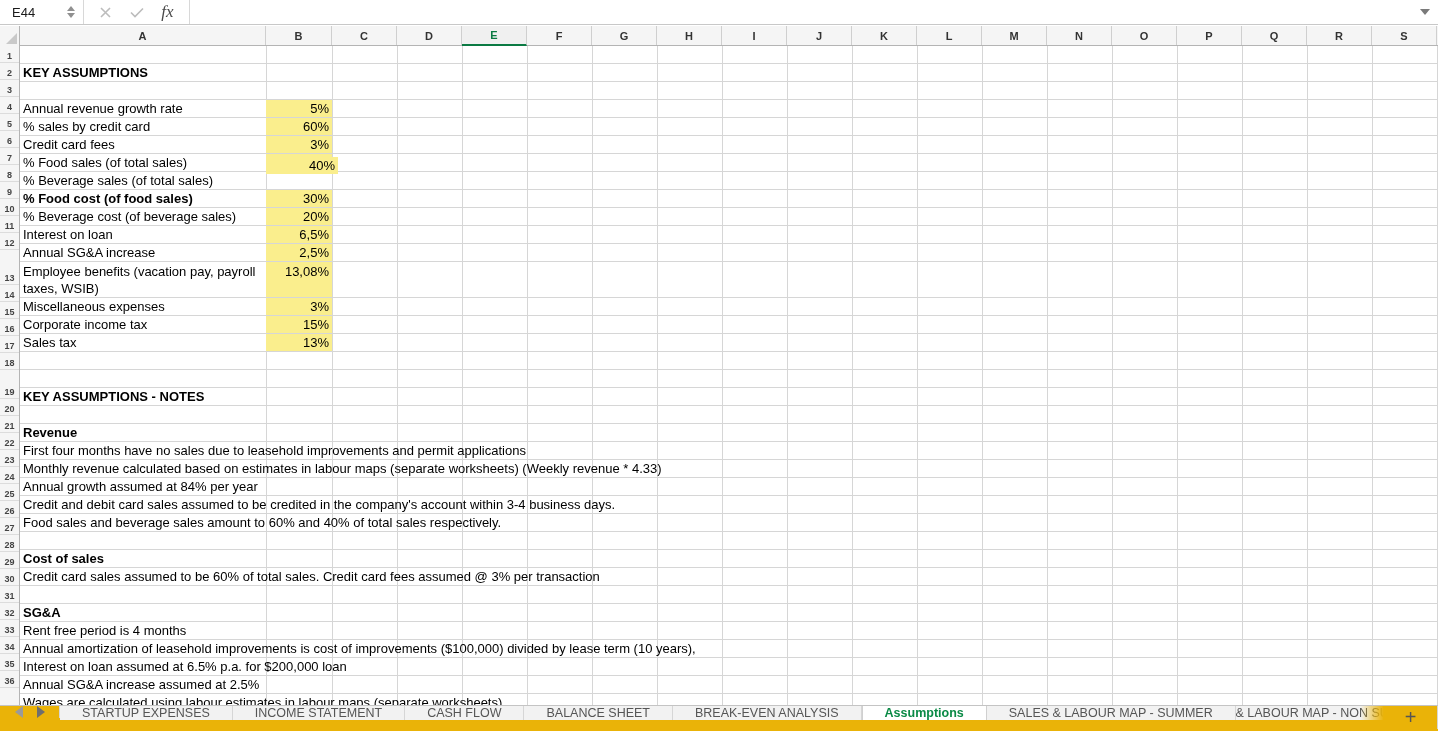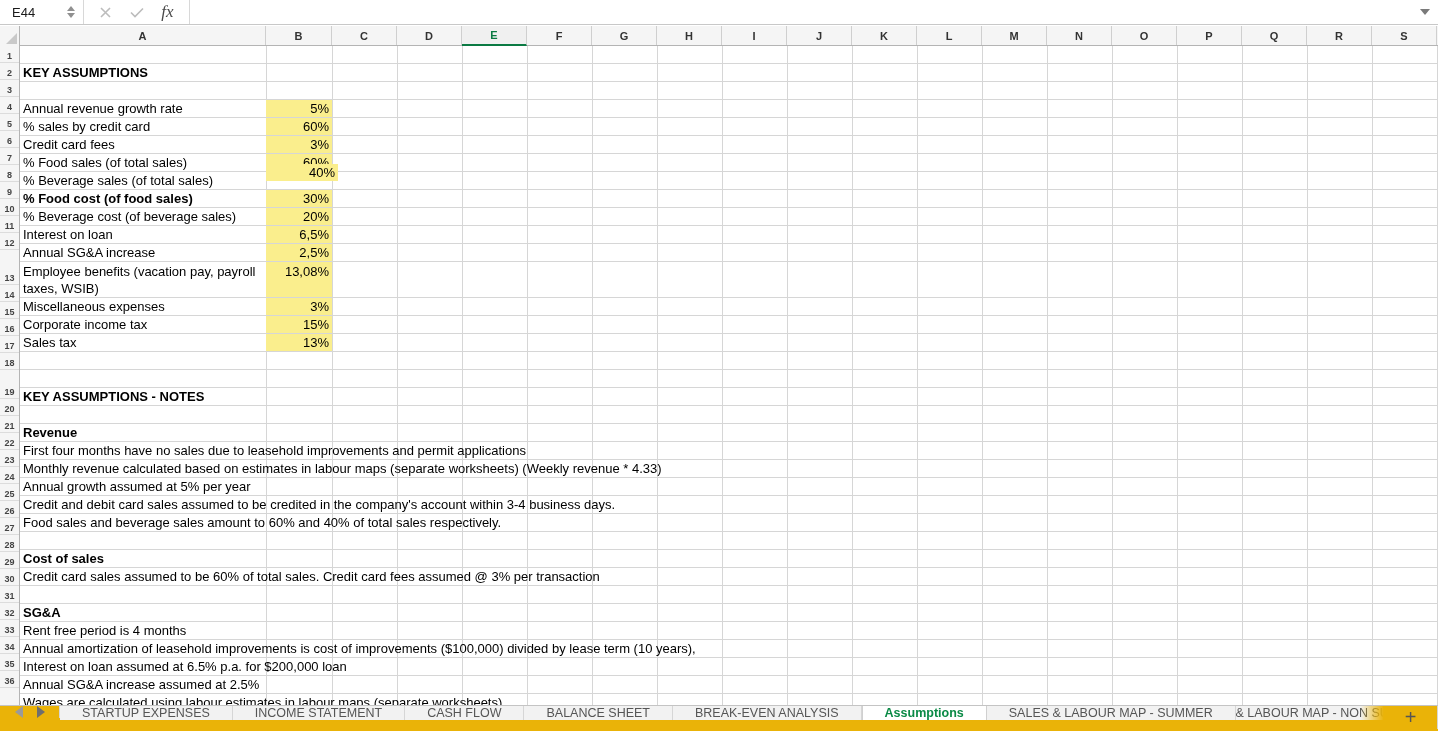--- a/index.html
+++ b/index.html
@@ -391,21 +391,21 @@
           <div class="grid-row" style="top: 72px; height: 18px;"></div>
           <div class="cell num hl" style="left: 246px; top: 72px; width: 66px; height: 17px;">60%</div>
           <div class="cell" style="left: 0px; top: 72px; height: 17px; width: auto;">% sales by credit card</div>
           <div class="grid-row" style="top: 90px; height: 18px;"></div>
           <div class="cell num hl" style="left: 246px; top: 90px; width: 66px; height: 17px;">3%</div>
           <div class="cell" style="left: 0px; top: 90px; height: 17px; width: auto;">Credit card fees</div>
           <div class="grid-row" style="top: 108px; height: 18px;"></div>
           <div class="cell num hl" style="left: 246px; top: 108px; width: 66px; height: 17px;">60%</div>
           <div class="cell" style="left: 0px; top: 108px; height: 17px; width: auto;">% Food sales (of total sales)</div>
           <div class="grid-row" style="top: 126px; height: 18px;"></div>
-          <div class="cell num hl" style="left: 246px; top: 118px; width: 72px; height: 17px;">40%</div>
+          <div class="cell num hl" style="left: 246px; top: 111px; width: 72px; height: 17px;">40%</div>
           <div class="cell" style="left: 0px; top: 126px; height: 17px; width: auto;">% Beverage sales (of total sales)</div>
           <div class="grid-row" style="top: 144px; height: 18px;"></div>
           <div class="cell num hl" style="left: 246px; top: 144px; width: 66px; height: 17px;">30%</div>
           <div class="cell" style="left: 0px; top: 144px; height: 17px; width: auto; font-weight: bold;">% Food cost (of food sales)</div>
           <div class="grid-row" style="top: 162px; height: 18px;"></div>
           <div class="cell num hl" style="left: 246px; top: 162px; width: 66px; height: 17px;">20%</div>
           <div class="cell" style="left: 0px; top: 162px; height: 17px; width: auto;">% Beverage cost (of beverage sales)</div>
           <div class="grid-row" style="top: 180px; height: 18px;"></div>
           <div class="cell num hl" style="left: 246px; top: 180px; width: 66px; height: 17px;">6,5%</div>
           <div class="cell" style="left: 0px; top: 180px; height: 17px; width: auto;">Interest on loan</div>
@@ -429,21 +429,21 @@
           <div class="grid-row" style="top: 342px; height: 18px;"></div>
           <div class="cell bold" style="left: 0px; top: 342px; height: 17px; width: auto;">KEY ASSUMPTIONS - NOTES</div>
           <div class="grid-row" style="top: 360px; height: 18px;"></div>
           <div class="grid-row" style="top: 378px; height: 18px;"></div>
           <div class="cell bold" style="left: 0px; top: 378px; height: 17px; width: auto;">Revenue</div>
           <div class="grid-row" style="top: 396px; height: 18px;"></div>
           <div class="cell" style="left: 0px; top: 396px; height: 17px; width: auto;">First four months have no sales due to leasehold improvements and permit applications</div>
           <div class="grid-row" style="top: 414px; height: 18px;"></div>
           <div class="cell" style="left: 0px; top: 414px; height: 17px; width: auto;">Monthly revenue calculated based on estimates in labour maps (separate worksheets) (Weekly revenue * 4.33)</div>
           <div class="grid-row" style="top: 432px; height: 18px;"></div>
-          <div class="cell" style="left: 0px; top: 432px; height: 17px; width: auto;">Annual growth assumed at 5% per year</div>
+          <div class="cell" style="left: 0px; top: 432px; height: 17px; width: auto;">Annual growth assumed at 84% per year</div>
           <div class="grid-row" style="top: 450px; height: 18px;"></div>
           <div class="cell" style="left: 0px; top: 450px; height: 17px; width: auto;">Credit and debit card sales assumed to be credited in the company's account within 3-4 business days.</div>
           <div class="grid-row" style="top: 468px; height: 18px;"></div>
           <div class="cell" style="left: 0px; top: 468px; height: 17px; width: auto;">Food sales and beverage sales amount to 60% and 40% of total sales respectively.</div>
           <div class="grid-row" style="top: 486px; height: 18px;"></div>
           <div class="grid-row" style="top: 504px; height: 18px;"></div>
           <div class="cell bold" style="left: 0px; top: 504px; height: 17px; width: auto;">Cost of sales</div>
           <div class="grid-row" style="top: 522px; height: 18px;"></div>
           <div class="cell" style="left: 0px; top: 522px; height: 17px; width: auto;">Credit card sales assumed to be 60% of total sales. Credit card fees assumed @ 3% per transaction</div>
           <div class="grid-row" style="top: 540px; height: 18px;"></div>

